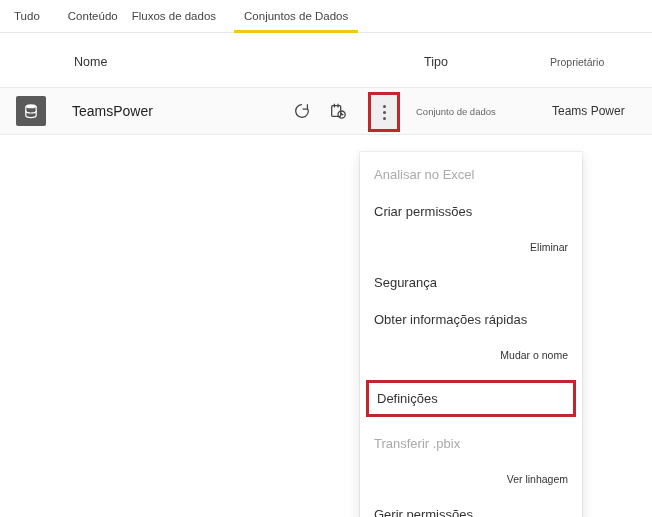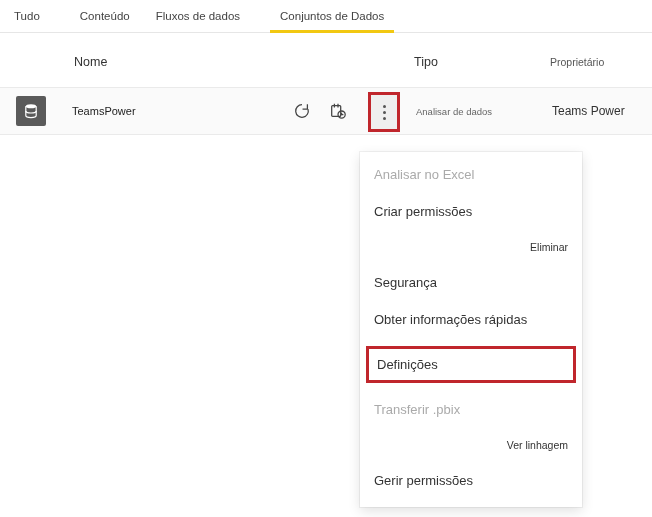--- a/index.html
+++ b/index.html
@@ -11,21 +11,21 @@
     color: #333;
     overflow: hidden;
   }
   .tabs {
     display: flex;
     align-items: flex-end;
     padding: 6px 4px 0 4px;
     font-size: 11.5px;
     color: #444;
     border-bottom: 1px solid #e6e6e6;
-    gap: 20px;
+    gap: 8px;
   }
   .tab {
     padding: 4px 10px 10px 10px;
     cursor: pointer;
     position: relative;
   }
   .tab.active::after {
     content: "";
     position: absolute;
     left: 0; right: 0; bottom: -1px;
@@ -34,21 +34,21 @@
   }
   .tab.overlap { margin-left: -14px; }
   .headers {
     display: flex;
     align-items: center;
     font-size: 12.5px;
     color: #333;
     padding: 22px 0 16px 0;
   }
   .headers .col-nome { margin-left: 74px; flex: 0 0 auto; }
-  .headers .col-tipo { position: absolute; left: 414px; }
+  .headers .col-tipo { position: absolute; left: 424px; }
   .headers .col-owner { position: absolute; left: 550px; font-size: 10.5px; color: #555; }
   .headers-wrap { position: relative; height: 54px; }
   .row {
     position: relative;
     display: flex;
     align-items: center;
     height: 48px;
     background: #fafafa;
     border-top: 1px solid #eaeaea;
     border-bottom: 1px solid #eaeaea;
@@ -56,21 +56,21 @@
   .db-icon-wrap {
     width: 30px; height: 30px;
     background: #5a5a5a;
     border-radius: 2px;
     margin-left: 16px;
     display: flex; align-items: center; justify-content: center;
   }
   .db-icon-wrap svg { width: 16px; height: 16px; fill: #fff; }
   .row-name {
     margin-left: 26px;
-    font-size: 11px;
+    font-size: 14px;
     color: #222;
   }
   .row-actions {
     position: absolute;
     left: 292px;
     display: flex;
     align-items: center;
     gap: 16px;
   }
   .icon-btn {
@@ -167,27 +167,28 @@
         </svg>
     </div>
   </div>
   <div class="more-btn">
     <div class="more-dots">
         <span></span>
         <span></span>
         <span></span>
       </div>
   </div>
-  <div class="row-type">Analisar de dados</div>
+  <div class="row-type">Conjunto de dados</div>
   <div class="row-owner">Teams Power</div>
 </div>
 
 <div class="menu">
   <div class="menu-item disabled">Analisar no Excel</div>
   <div class="menu-item">Criar permissões</div>
   <div class="menu-item small">Eliminar</div>
   <div class="menu-item">Segurança</div>
   <div class="menu-item">Obter informações rápidas</div>
+  <div class="menu-item small">Mudar o nome</div>
   <div class="menu-item highlight">Definições</div>
   <div class="menu-item disabled">Transferir .pbix</div>
   <div class="menu-item small">Ver linhagem</div>
   <div class="menu-item">Gerir permissões</div>
 </div>
 
 </body></html>

